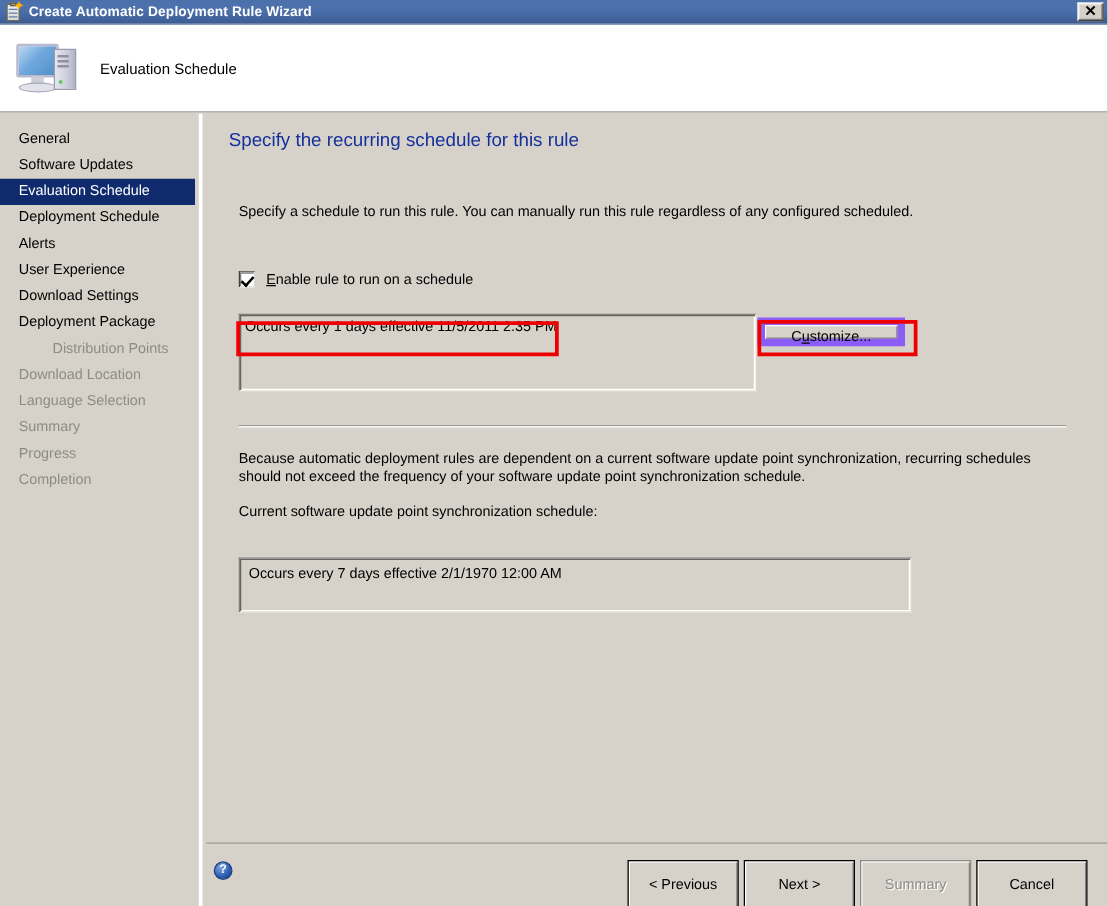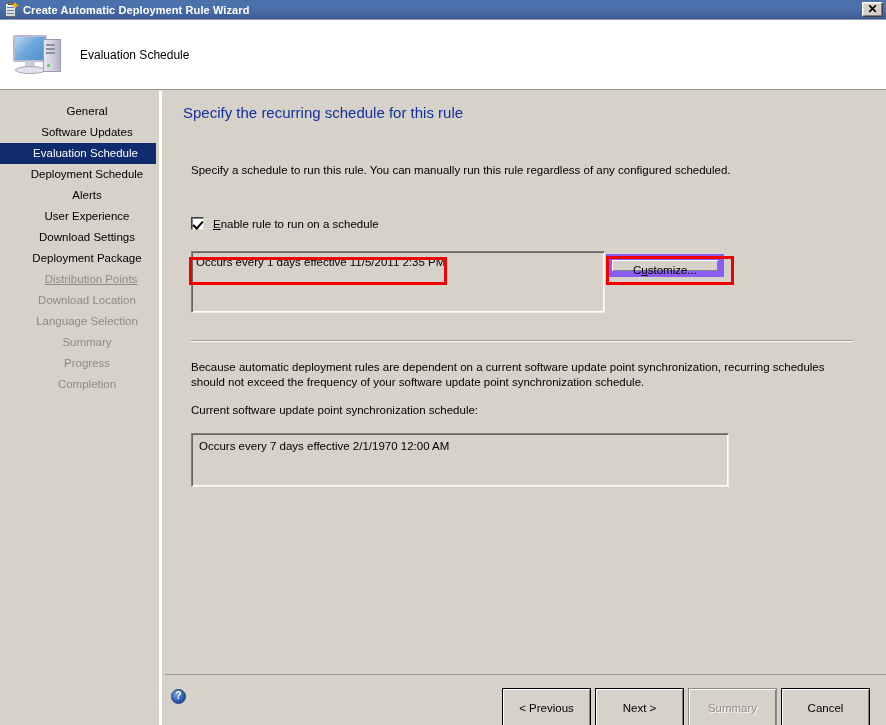--- a/index.html
+++ b/index.html
@@ -177,34 +177,32 @@
   
   .sidebar {
     position: absolute;
     left: 0; top: 91px;
     width: 162px;
     height: 634px;
     background: #d6d2ca;
     border-right: 3px solid #ffffff;
     box-sizing: border-box;
     padding-top: 10px;
-    text-align: center;
   }
   .nav-item {
     height: 21px;
     line-height: 21px;
     padding-left: 15px;
     font-size: 11.5px;
     color: #000;
     white-space: nowrap;
     box-sizing: border-box;
   }
   .nav-item.sub {
-    padding-left: 23px;
-    text-decoration: underline;
+    padding-left: 42px;
   }
   .nav-item.selected {
     background: #102a6e;
     color: #ffffff;
     margin-right: 3px;
   }
   .nav-item.disabled {
     color: #8c8c86;
   }
 
@@ -317,22 +315,22 @@
   }
   .sync-label {
     position: absolute;
     left: 26px; top: 313px;
     font-size: 11.5px;
     color: #000;
     white-space: nowrap;
   }
   .sync-box {
     position: absolute;
-    left: 26px; top: 342px;
-    width: 538px; height: 54px;
+    left: 26px; top: 355px;
+    width: 538px; height: 44px;
     background: #d6d2ca;
     border: 1px solid #808080;
     border-right-color: #f0ede7;
     border-bottom-color: #f0ede7;
     box-shadow: inset 1px 1px 0 #66665e, inset -1px -1px 0 #ffffff;
     box-sizing: border-box;
     padding: 5px 7px;
     overflow: hidden;
   }
 

